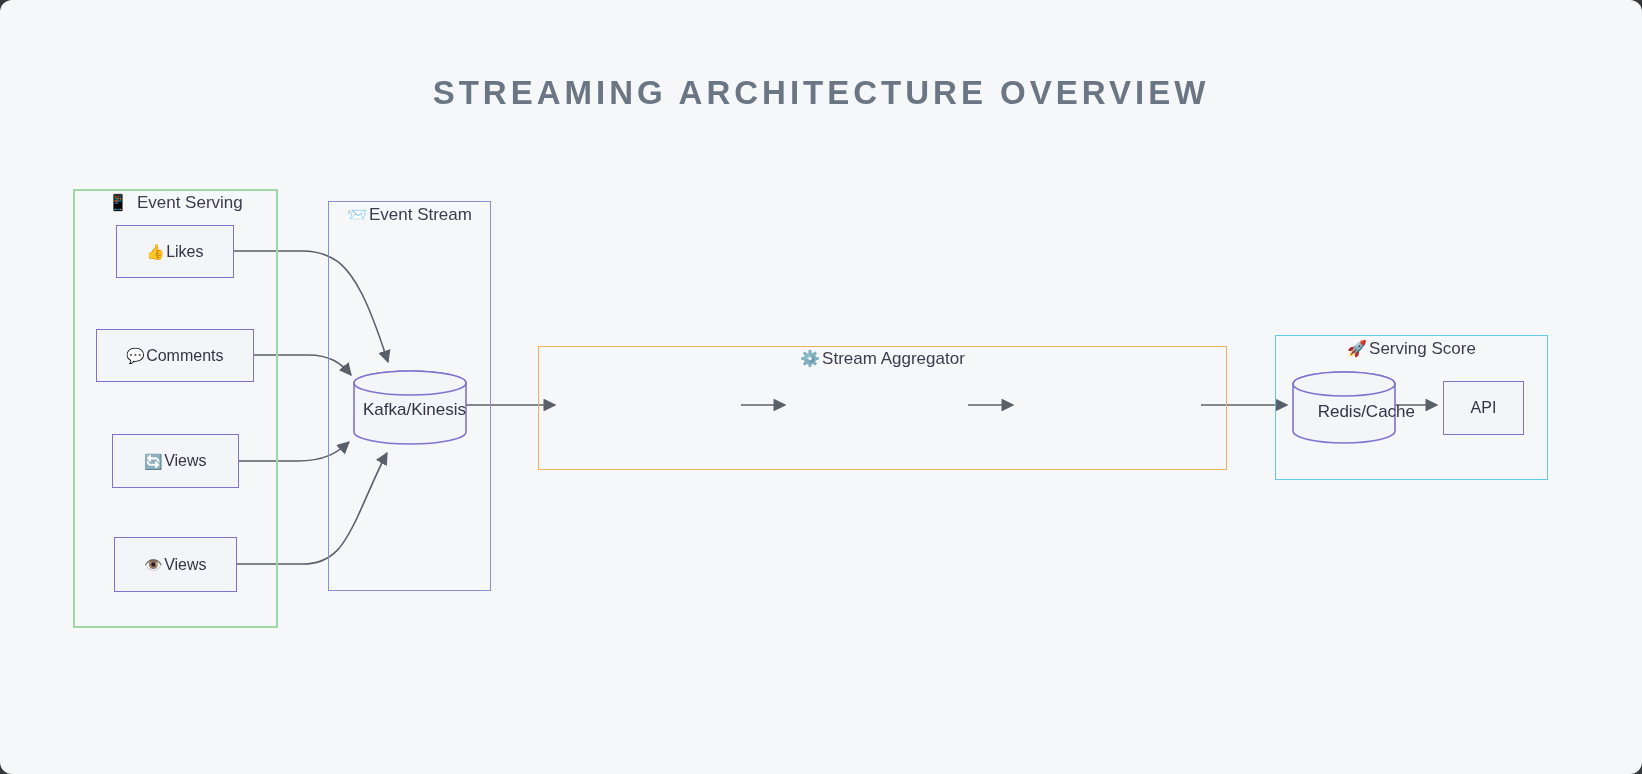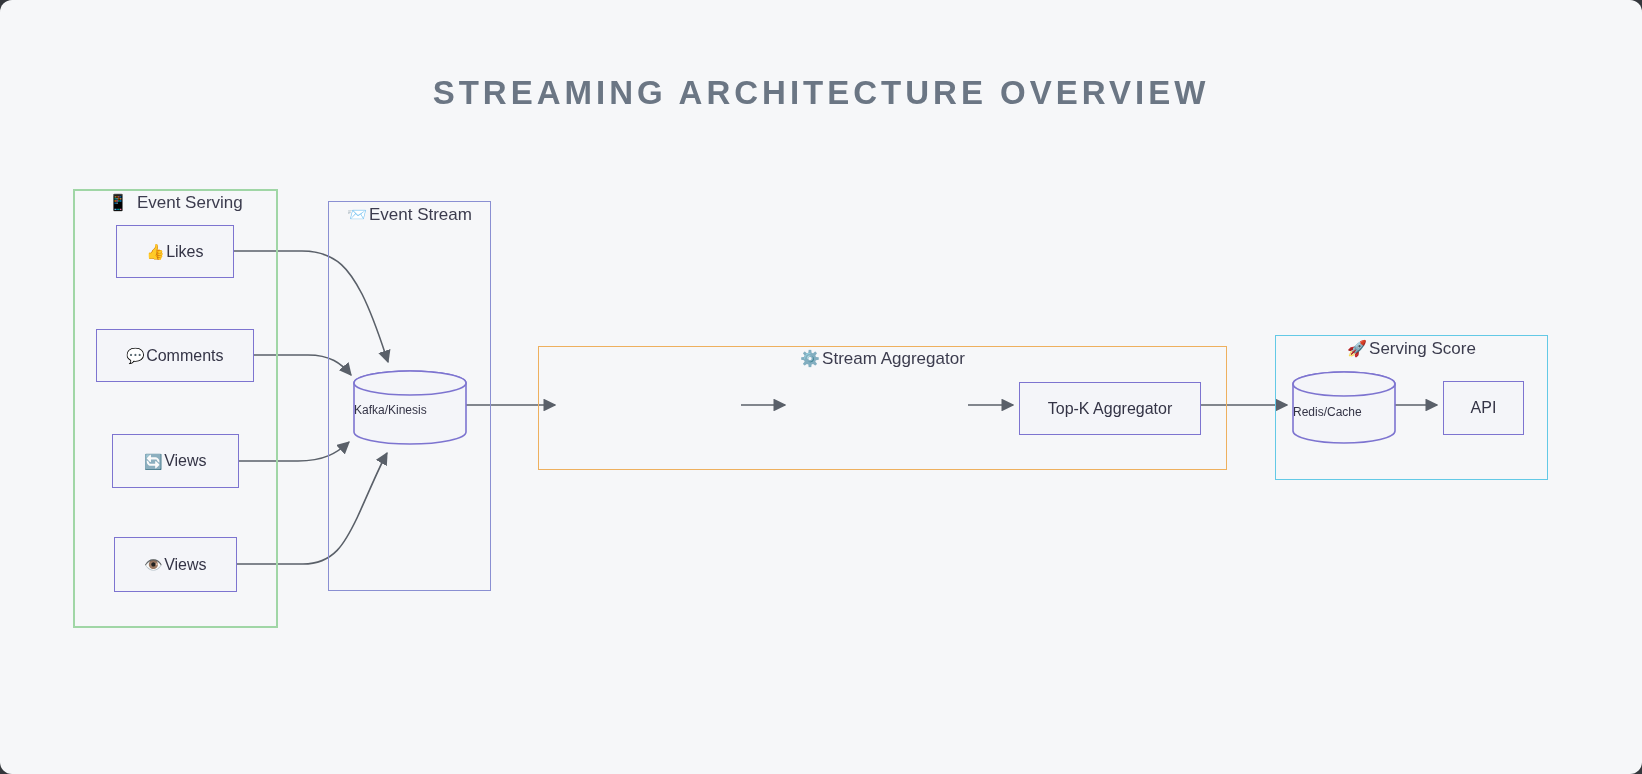--- a/index.html
+++ b/index.html
@@ -26,22 +26,22 @@
                gap:2px;font-size:17px;font-weight:400;color:var(--group-text);white-space:nowrap}
   .group-label .icon{font-style:normal;font-size:16px;line-height:1}
   .g-sources{border:2px solid var(--sources-border)}
   .g-stream{border:1.5px solid var(--stream-border)}
   .g-processor{border:1.5px solid var(--processor-border)}
   .g-serving{border:1.5px solid var(--serving-border)}
   .node{position:absolute;display:flex;align-items:center;justify-content:center;gap:1px;
         border:1.5px solid var(--node-border);background:var(--node-fill);
         font-size:16px;color:var(--node-text);white-space:nowrap}
   .node .icon{font-style:normal;font-size:15px;line-height:1}
-  .cyl-label{position:absolute;display:flex;align-items:center;justify-content:flex-start;
-             font-size:12px;color:var(--node-text);white-space:nowrap;background:transparent;border:none}
+  .cyl-label{position:absolute;display:flex;align-items:center;justify-content:flex-end;
+             font-size:17px;color:var(--node-text);white-space:nowrap;background:transparent;border:none}
 </style>
 </head>
 <body>
 
 <div class="canvas">
 
   <div class="title">STREAMING ARCHITECTURE OVERVIEW</div>
 
   <svg class="edge-layer" width="1642" height="774" viewBox="0 0 1642 774" xmlns="http://www.w3.org/2000/svg">
     <defs>
@@ -111,21 +111,18 @@
       <span>Views</span>
   </div>
 
   <div class="cyl-label" style="left:354px;top:395px;width:112px;height:30px">
     <span>Kafka/Kinesis</span>
   </div>
   <div class="cyl-label" style="left:1293px;top:397px;width:122px;height:30px">
     <span>Redis/Cache</span>
   </div>
 
-  <div class="node" style="left:1019px;top:382px;width:182px;height:53px">
-    <span>Top-K Aggregator</span>
-  </div>
 
   <div class="node" style="left:1443px;top:381px;width:81px;height:54px">
     <span>API</span>
   </div>
 
 </div>
 
 </body></html>

